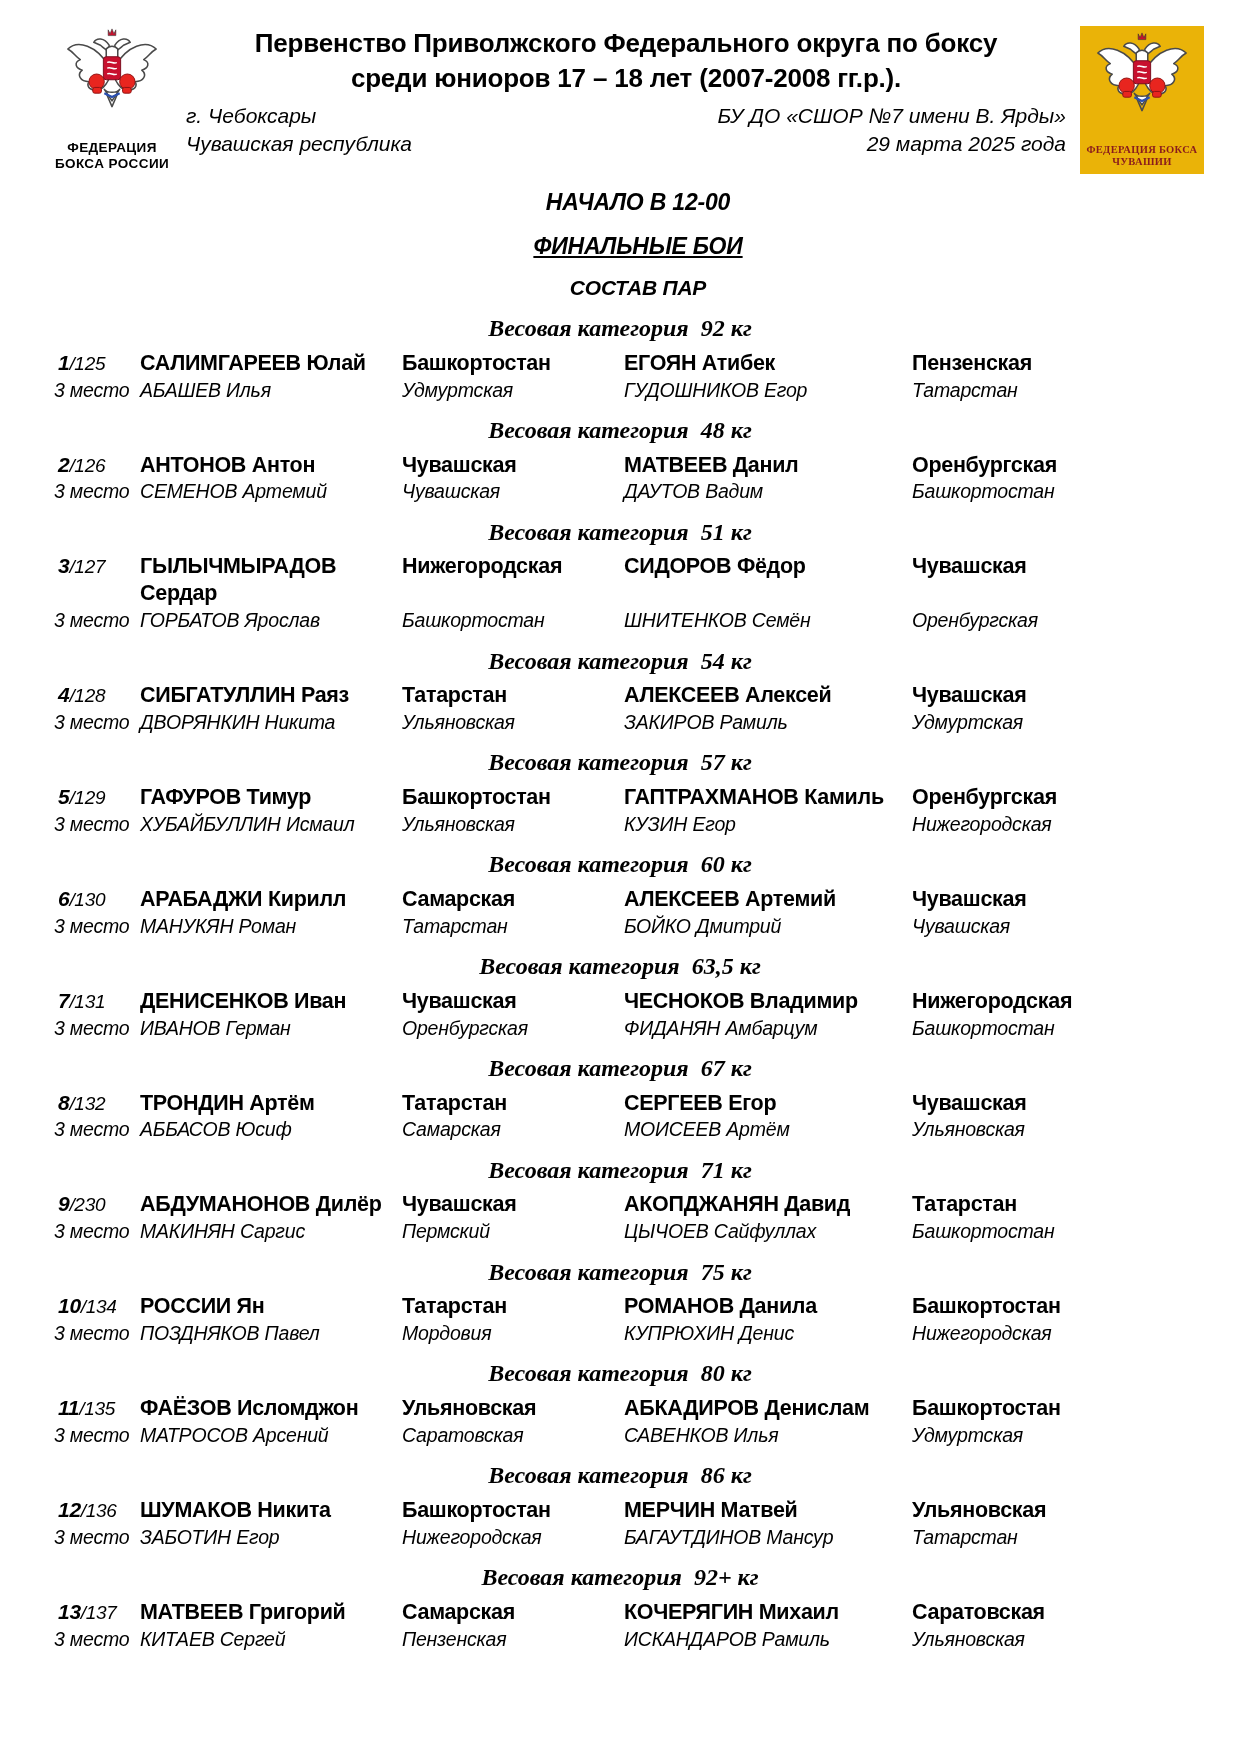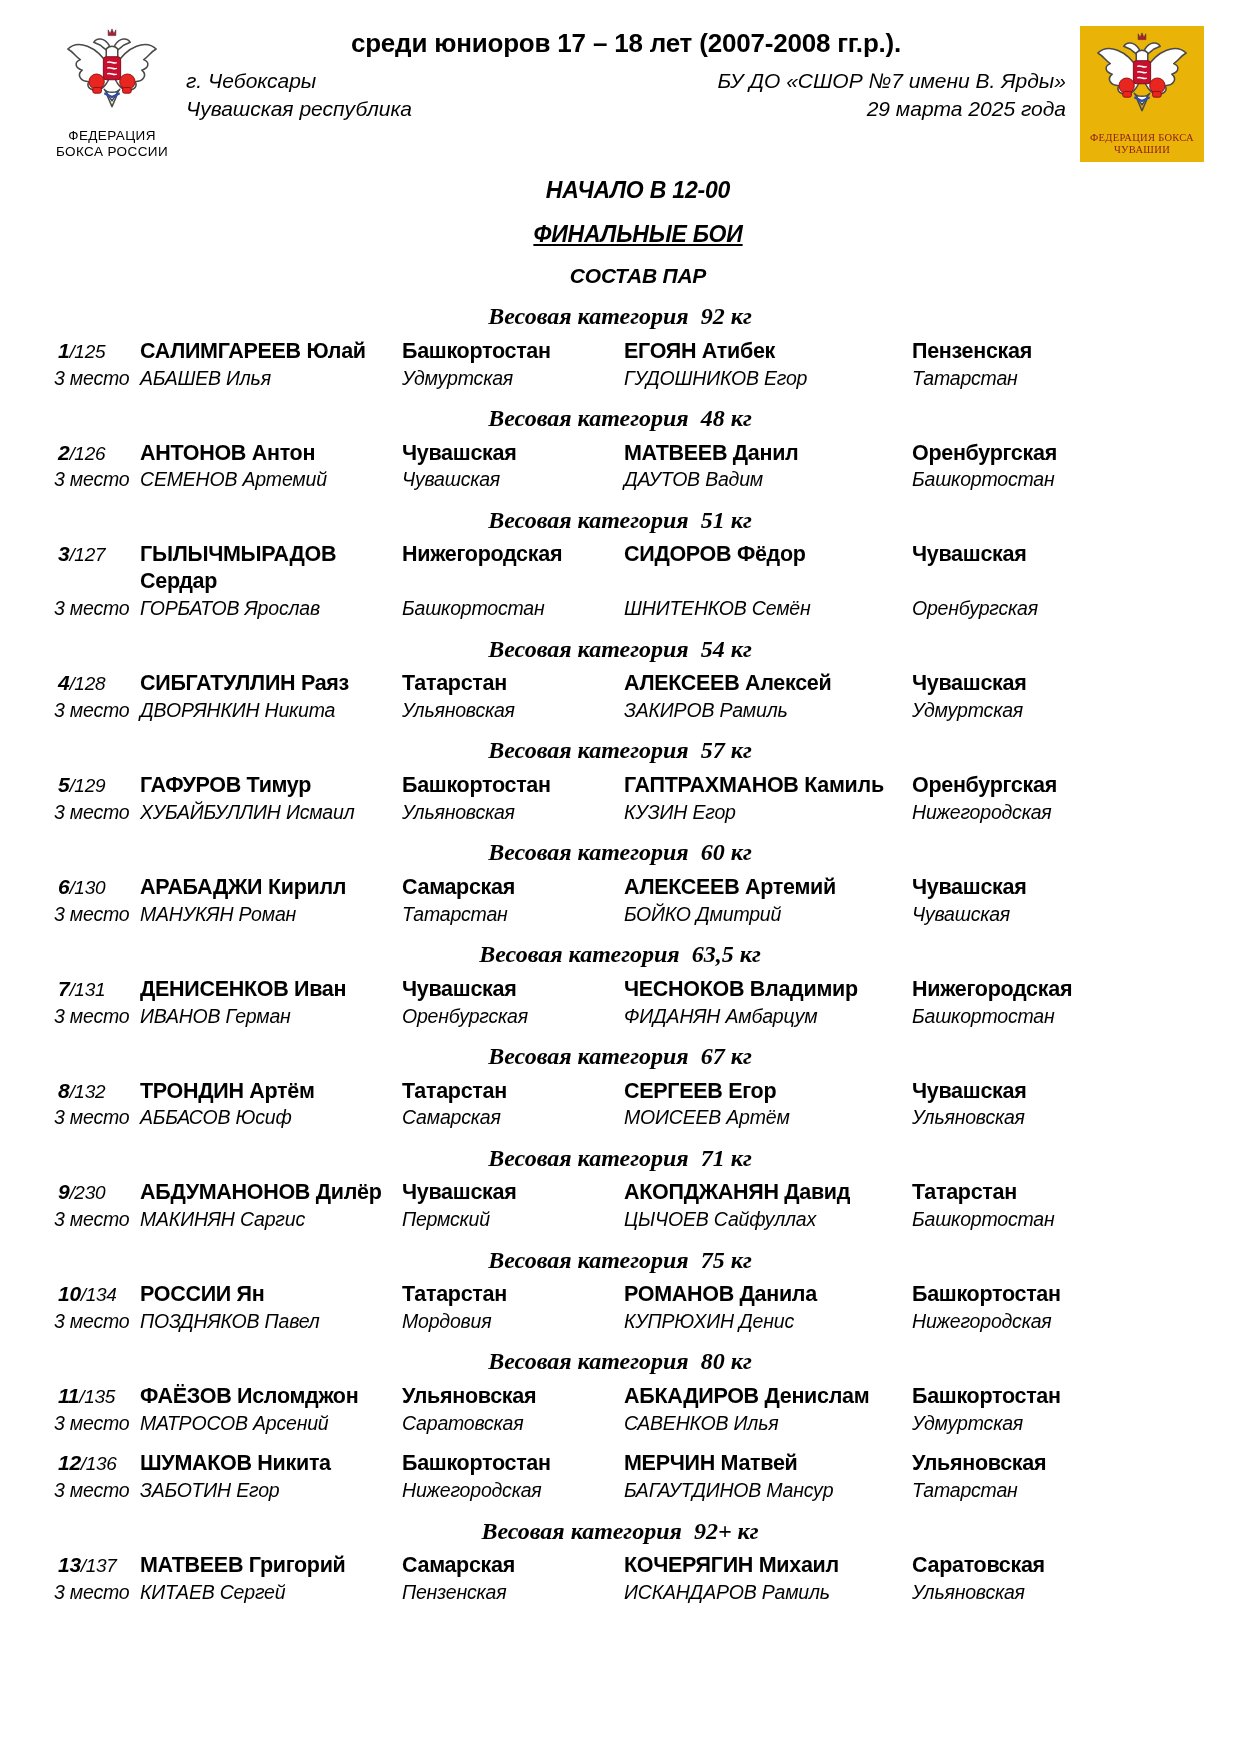--- a/index.html
+++ b/index.html
@@ -7,21 +7,21 @@
     width:1240px;height:1755px;
     font-family:"Liberation Sans",sans-serif;
     color:#000;position:relative;overflow:hidden;
   }
   .sheet{padding-top:26px;}
 
   
   .header{display:flex;align-items:flex-start;padding:0 36px 0 52px;}
   .logo-box{width:120px;flex:0 0 120px;text-align:center;}
   .logo-box svg.emblem{width:104px;height:96px;display:block;margin:0 auto;}
-  .logo-caption{font-weight:normal;font-size:13.5px;line-height:1.15;letter-spacing:.4px;margin-top:6px;}
+  .logo-caption{font-weight:bold;font-size:13.5px;line-height:1.15;letter-spacing:.4px;margin-top:18px;}
   .logo-box.right{background:#eab308;padding:4px 2px 6px;}
   .logo-box.right .logo-caption{font-family:"Liberation Serif",serif;color:#8a1c1c;font-size:10.5px;letter-spacing:.3px;}
   .header-center{flex:1;padding:0 14px;}
   .title{text-align:center;font-weight:bold;font-size:26px;line-height:1.35;letter-spacing:-0.2px;}
   .subrow{display:flex;justify-content:space-between;font-style:italic;font-size:21px;line-height:1.32;margin-top:6px;}
   .venue-block{text-align:right;}
 
   
   .center-head{text-align:center;font-weight:bold;font-style:italic;font-size:23px;margin-top:15px;letter-spacing:-0.2px;padding-left:36px;}
   .center-head.finals{text-decoration:underline;margin-top:17px;}
@@ -85,20 +85,21 @@
           <use href="#eagle"></use>
         </svg>
       <div class="logo-caption">
         <div>ФЕДЕРАЦИЯ</div>
         <div>БОКСА РОССИИ</div>
       </div>
     </div>
 
     <div class="header-center">
       <div class="title">
+        <div>Первенство Приволжского Федерального округа по боксу</div>
         <div>среди юниоров 17 – 18 лет (2007-2008 гг.р.).</div>
       </div>
       <div class="subrow">
         <div class="city-block">
           <div>г. Чебоксары</div>
           <div>Чувашская республика</div>
         </div>
         <div class="venue-block">
           <div>БУ ДО «СШОР №7 имени В. Ярды»</div>
           <div>29 марта 2025 года</div>
@@ -314,20 +315,21 @@
     <div class="row third">
       <div class="third-label">3 место</div>
       <div>МАТРОСОВ Арсений</div>
       <div>Саратовская</div>
       <div>САВЕНКОВ Илья</div>
       <div>Удмуртская</div>
     </div>
   </section>
 
   <section class="cat">
+    <div class="cat-head"><span>Весовая категория</span>&nbsp;&nbsp;<span>86 кг</span></div>
     <div class="row final">
       <div class="num"><span class="bno">12</span><span class="bcode">/136</span></div>
       <div>ШУМАКОВ Никита</div>
       <div>Башкортостан</div>
       <div>МЕРЧИН Матвей</div>
       <div>Ульяновская</div>
     </div>
     <div class="row third">
       <div class="third-label">3 место</div>
       <div>ЗАБОТИН Егор</div>

